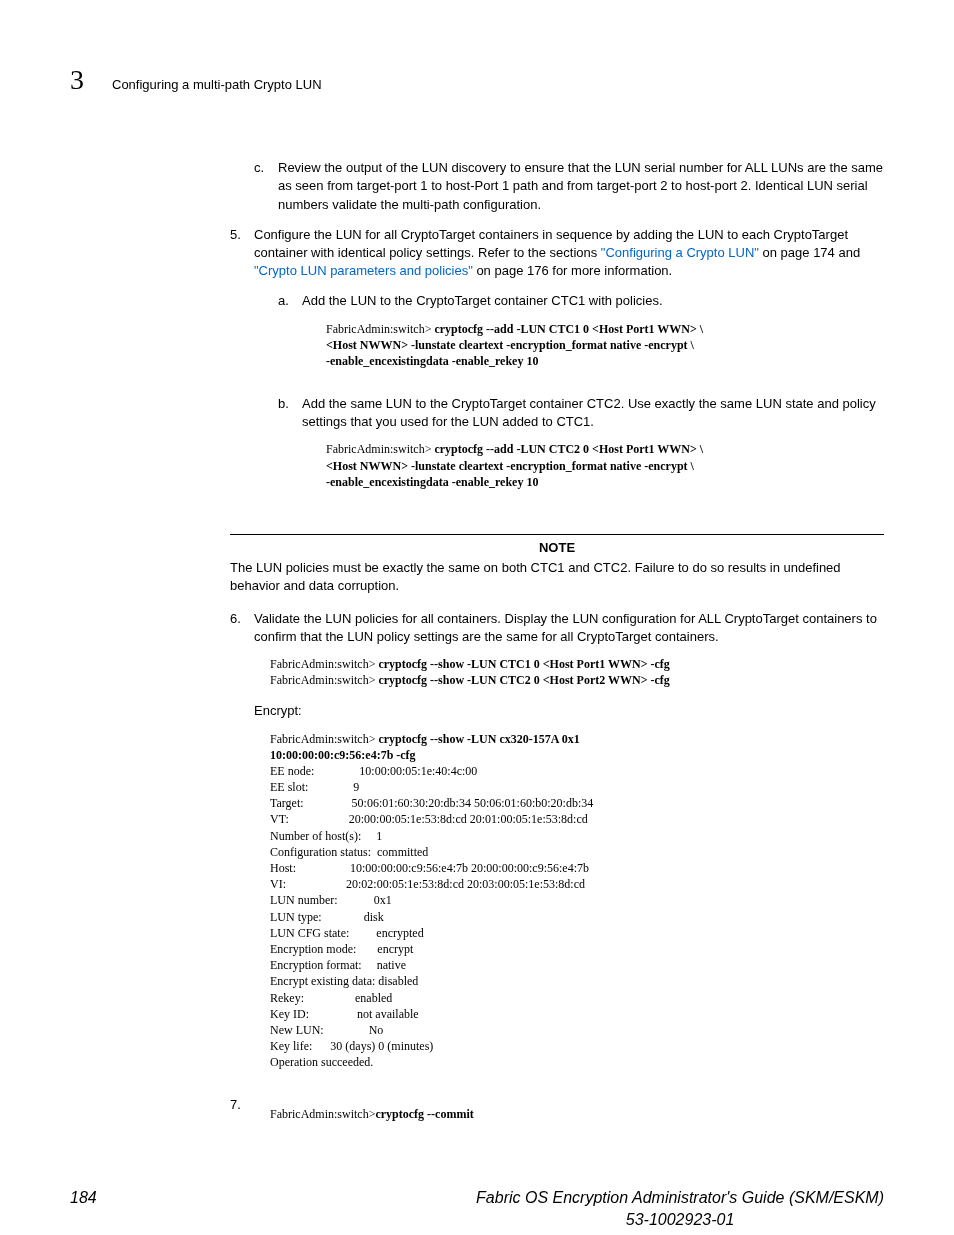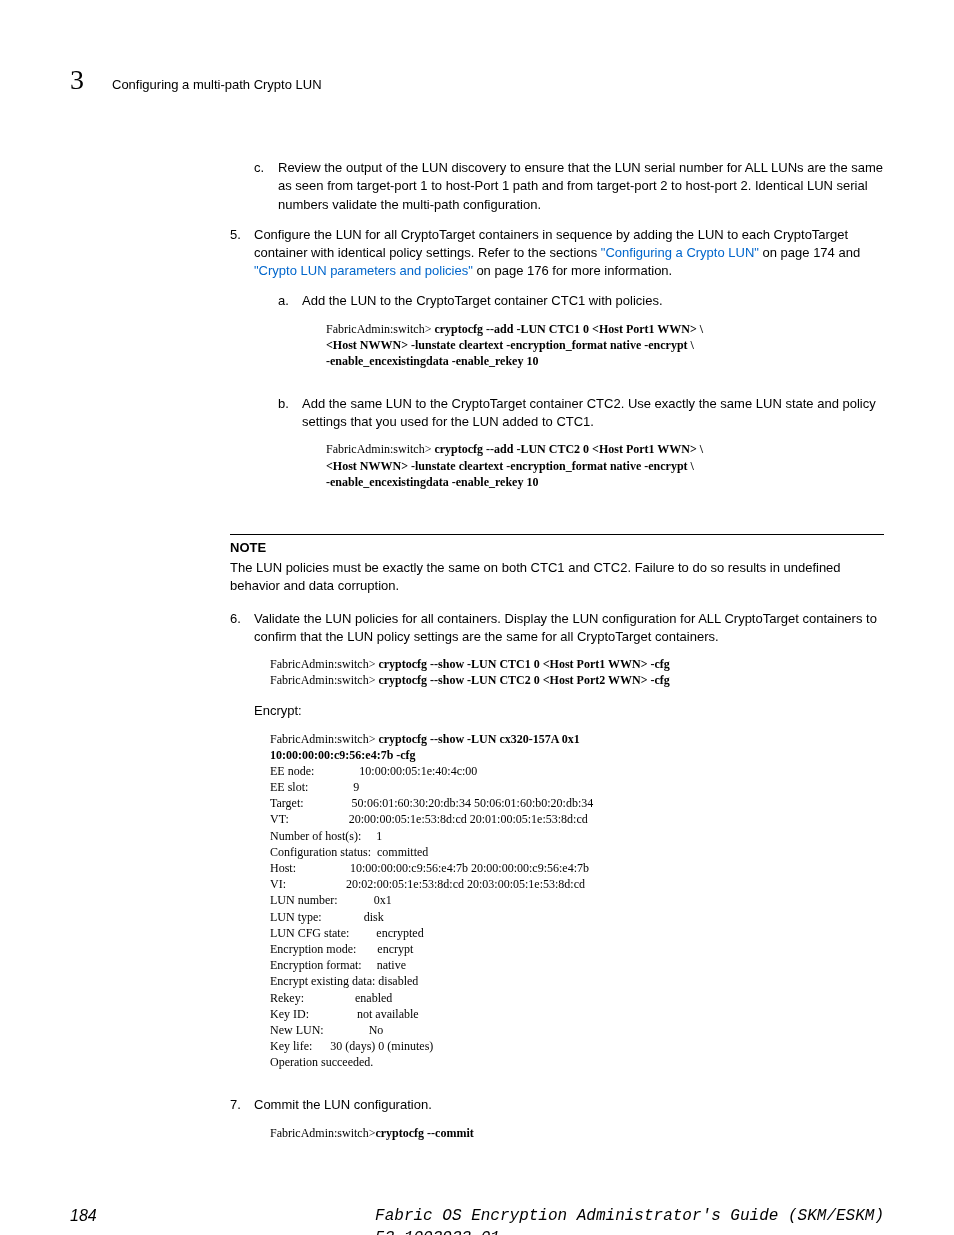--- a/index.html
+++ b/index.html
@@ -77,31 +77,31 @@
   }
   .note-rule {
     border: none;
     border-top: 1px solid #000;
     margin: 0 0 4px 0;
   }
   .note-title {
     font-weight: bold;
     font-size: 13px;
     margin-bottom: 2px;
+    text-align: center;
   }
   .footer {
     display: flex;
     justify-content: space-between;
     margin-top: 50px;
     font-size: 16px;
     font-style: italic;
   }
   .footer-right {
-    text-align: left;
-    font-family: Liberation Mono, monospace;
+    text-align: center;
   }
   .example-label {
     margin: 10px 0 10px 0;
   }
 </style>
 </head>
 <body>
 
 <div class="header">
   <span class="chapter-num">3</span>
@@ -182,21 +182,20 @@
 Key ID:                not available
 New LUN:               No
 Key life:      30 (days) 0 (minutes)
 Operation succeeded.</span></div>
     </div>
   </div>
 
   <div class="list-item">
     <div class="marker">7.</div>
     <div class="item-body">
-      <div>Commit the LUN configuration.</div>
       <div class="code-block code-block-top"><span class="prompt">FabricAdmin:switch&gt;</span><span class="cmd">cryptocfg --commit</span></div>
     </div>
   </div>
 
 </div>
 
 <div class="footer">
   <div>184</div>
   <div class="footer-right">
     <div>Fabric OS Encryption Administrator's Guide (SKM/ESKM)</div>

